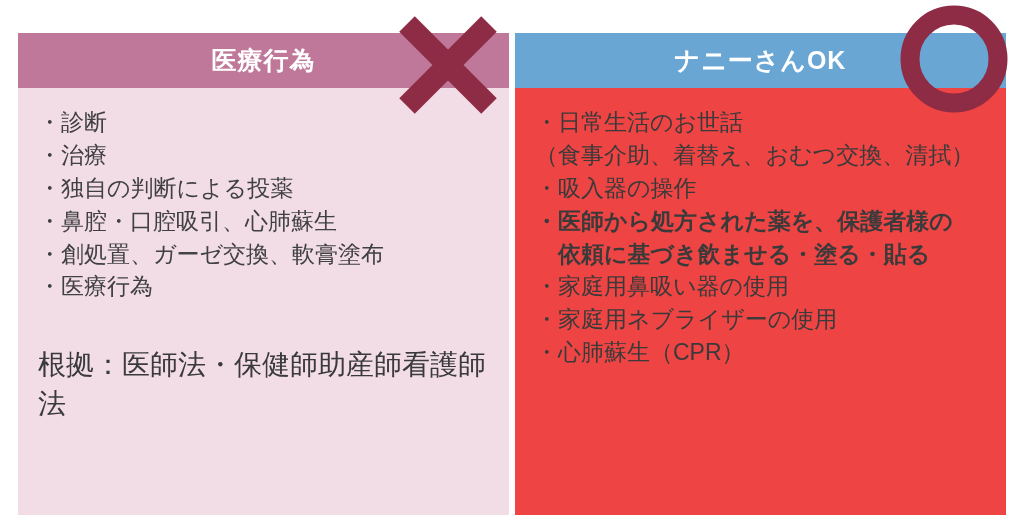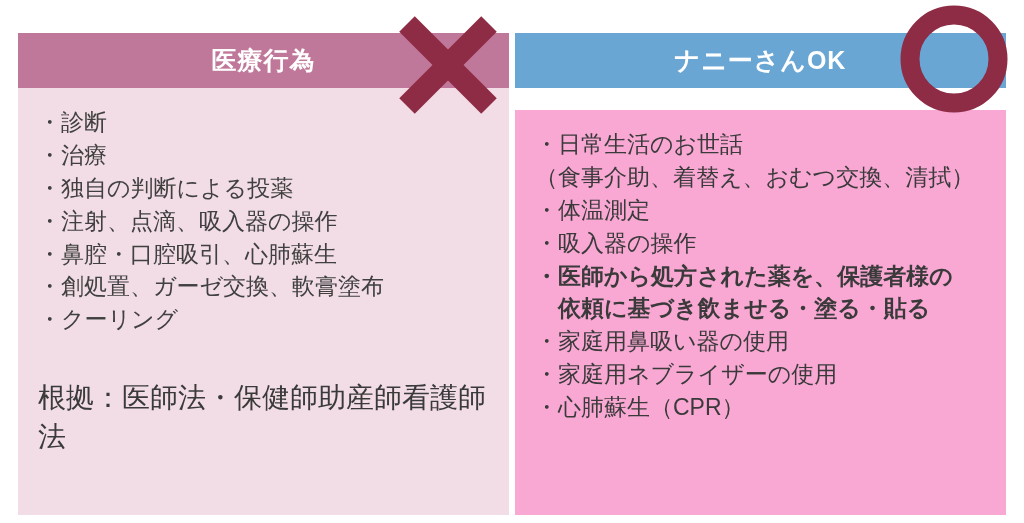--- a/index.html
+++ b/index.html
@@ -51,21 +51,21 @@
   .col-left .col-header { background: #c0789a; }
   .col-right .col-header { background: #6aa6d4; }
 
   .col-body {
     flex: 1;
     padding: 18px 20px 10px 20px;
     box-sizing: border-box;
   }
 
   .col-left .col-body { background: #f2dde6; }
-  .col-right .col-body { background: #f9a8d4; margin-top: 22px; }
+  .col-right .col-body { background: #ef4444; }
 
   ul.items {
     list-style: none;
     margin: 0;
     padding: 0;
   }
 
   ul.items li {
     font-size: 23px;
     line-height: 1.43;
@@ -117,38 +117,36 @@
 
     <div class="column col-left">
       <div class="col-header">
         <span>医療行為</span>
       </div>
       <div class="col-body">
         <ul class="items">
           <li>・診断</li>
           <li>・治療</li>
           <li>・独自の判断による投薬</li>
-          <li>・注射、点滴、吸入器の操作</li>
           <li>・鼻腔・口腔吸引、心肺蘇生</li>
           <li>・創処置、ガーゼ交換、軟膏塗布</li>
-          <li>・クーリング</li>
+          <li>・医療行為</li>
         </ul>
         <div class="note">根拠：医師法・保健師助産師看護師法</div>
       </div>
     </div>
 
     <div class="column col-right">
       <div class="col-header">
         <span>ナニーさんOK</span>
       </div>
       <div class="col-body">
         <ul class="items">
           <li>・日常生活のお世話
 （食事介助、着替え、おむつ交換、清拭）</li>
-          <li>・体温測定</li>
           <li>・吸入器の操作</li>
           <li class="bold-item">・医師から処方された薬を、保護者様の
 　依頼に基づき飲ませる・塗る・貼る</li>
           <li>・家庭用鼻吸い器の使用</li>
           <li>・家庭用ネブライザーの使用</li>
           <li>・心肺蘇生（CPR）</li>
         </ul>
       </div>
     </div>
 

